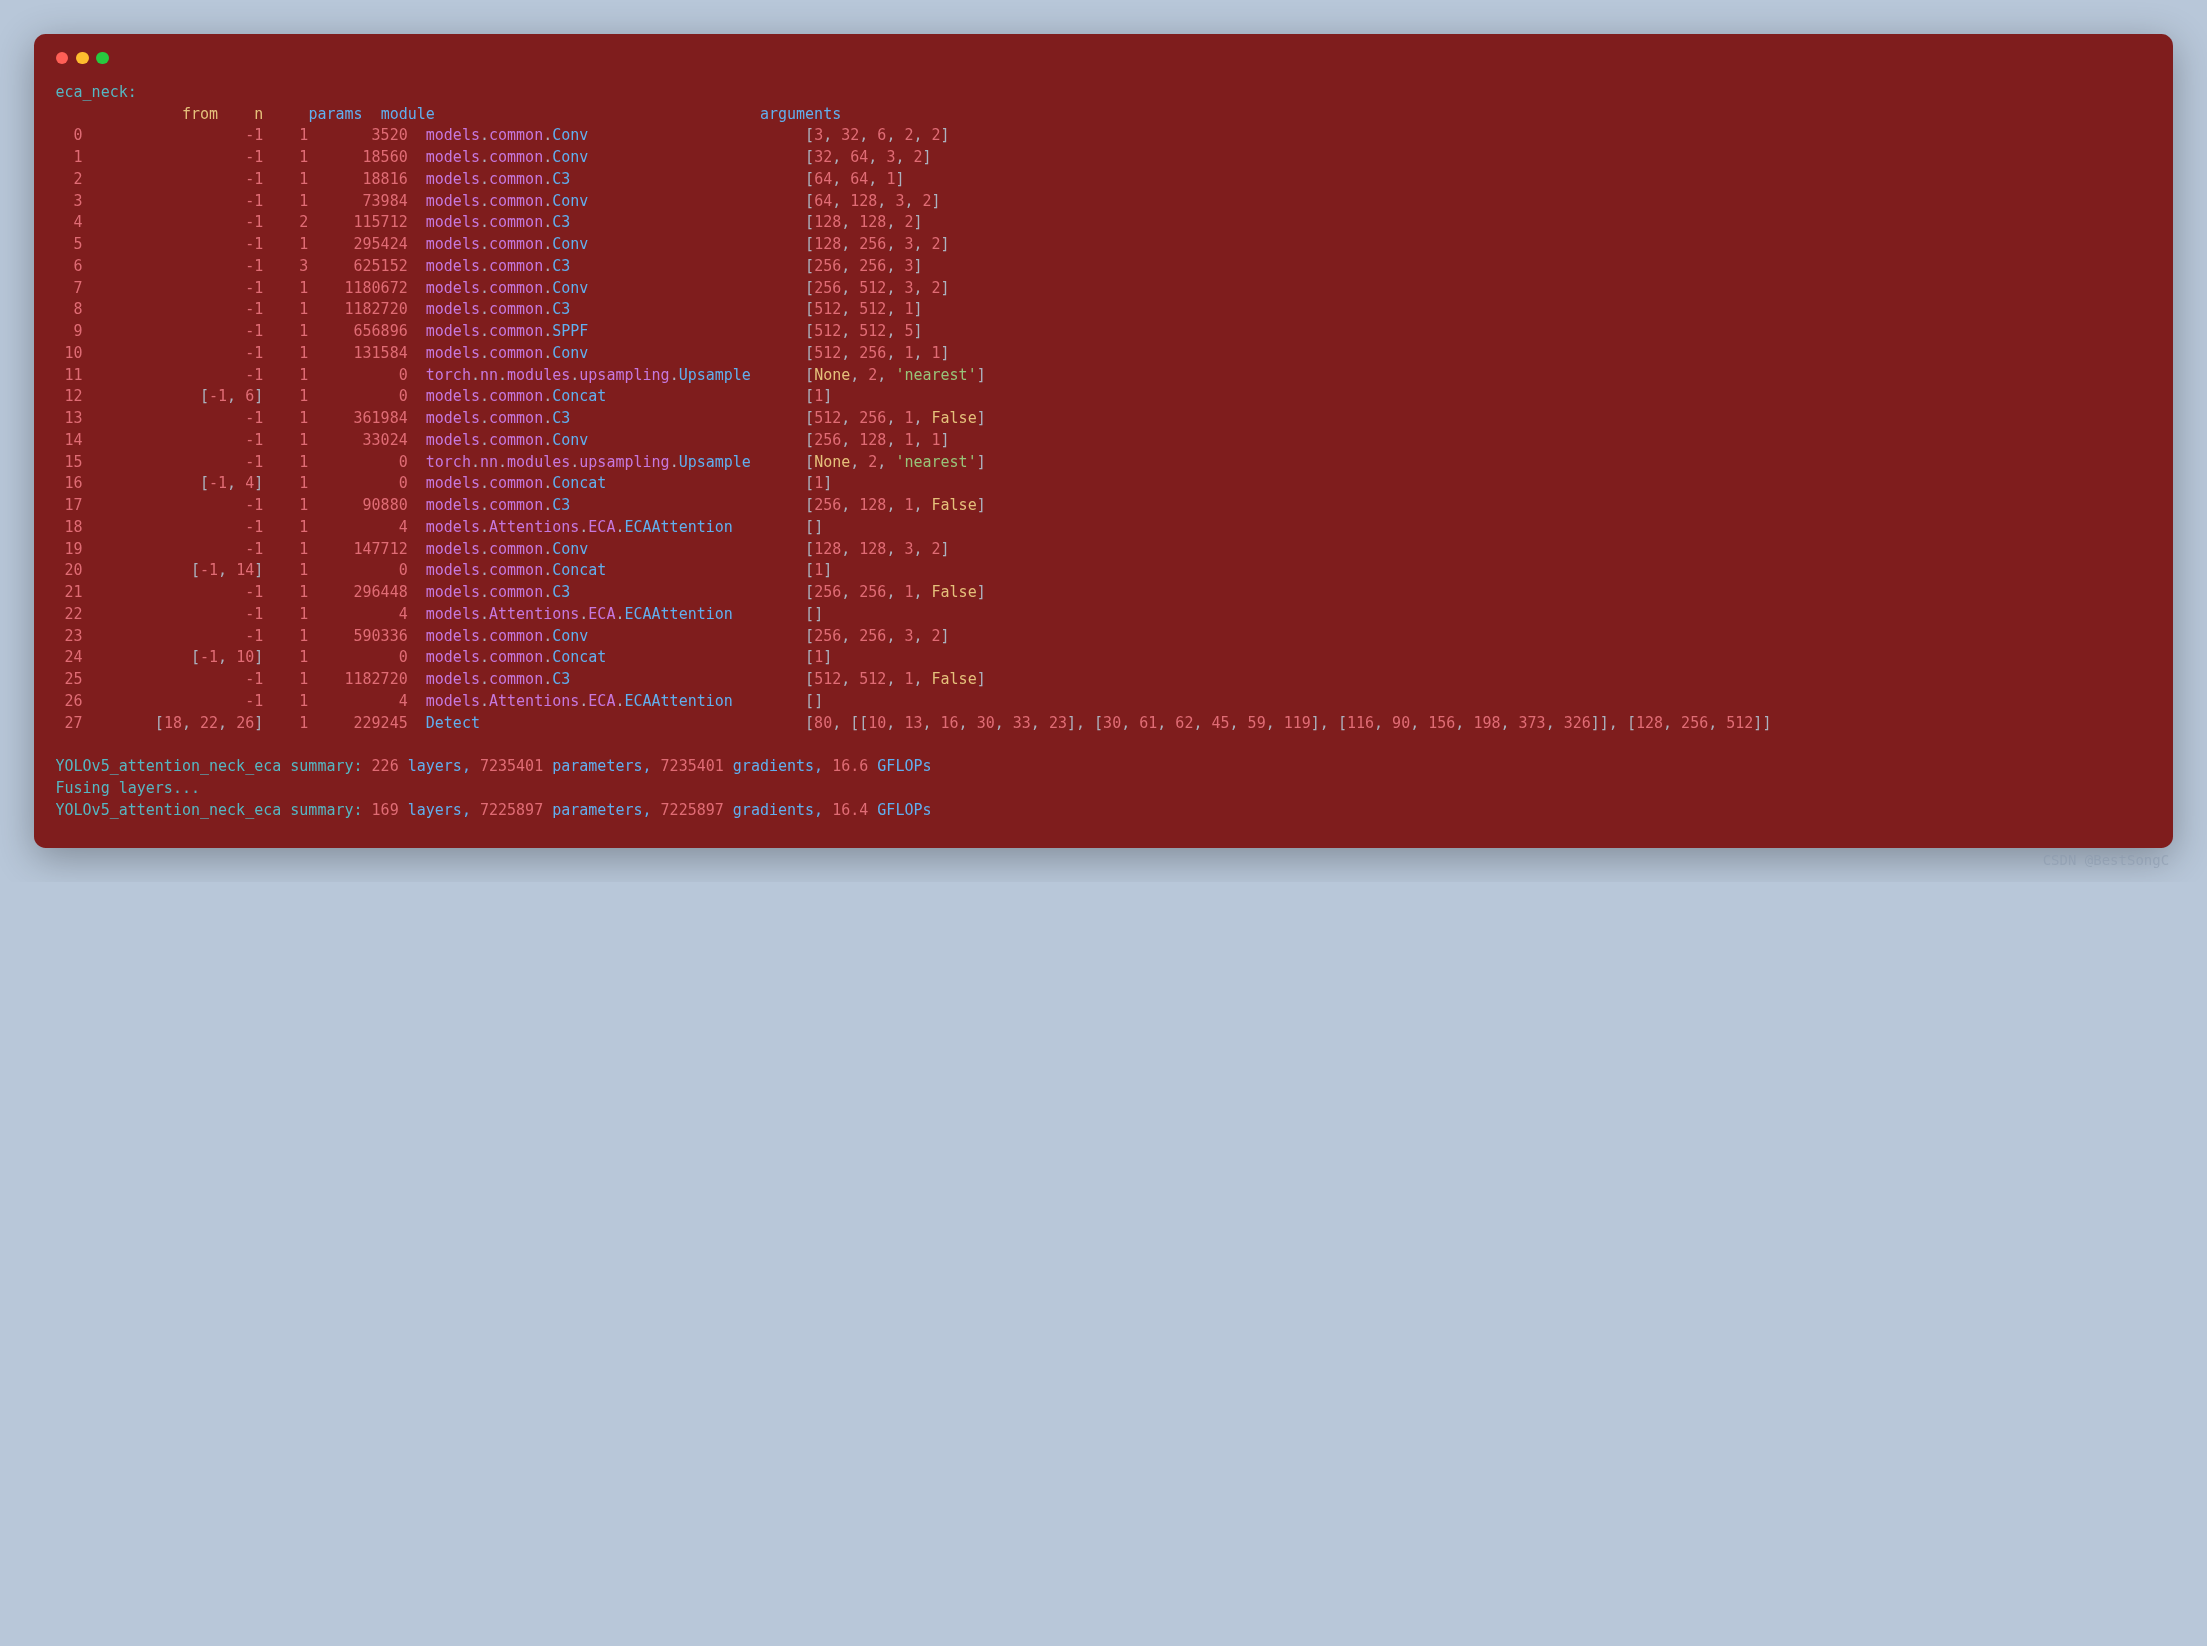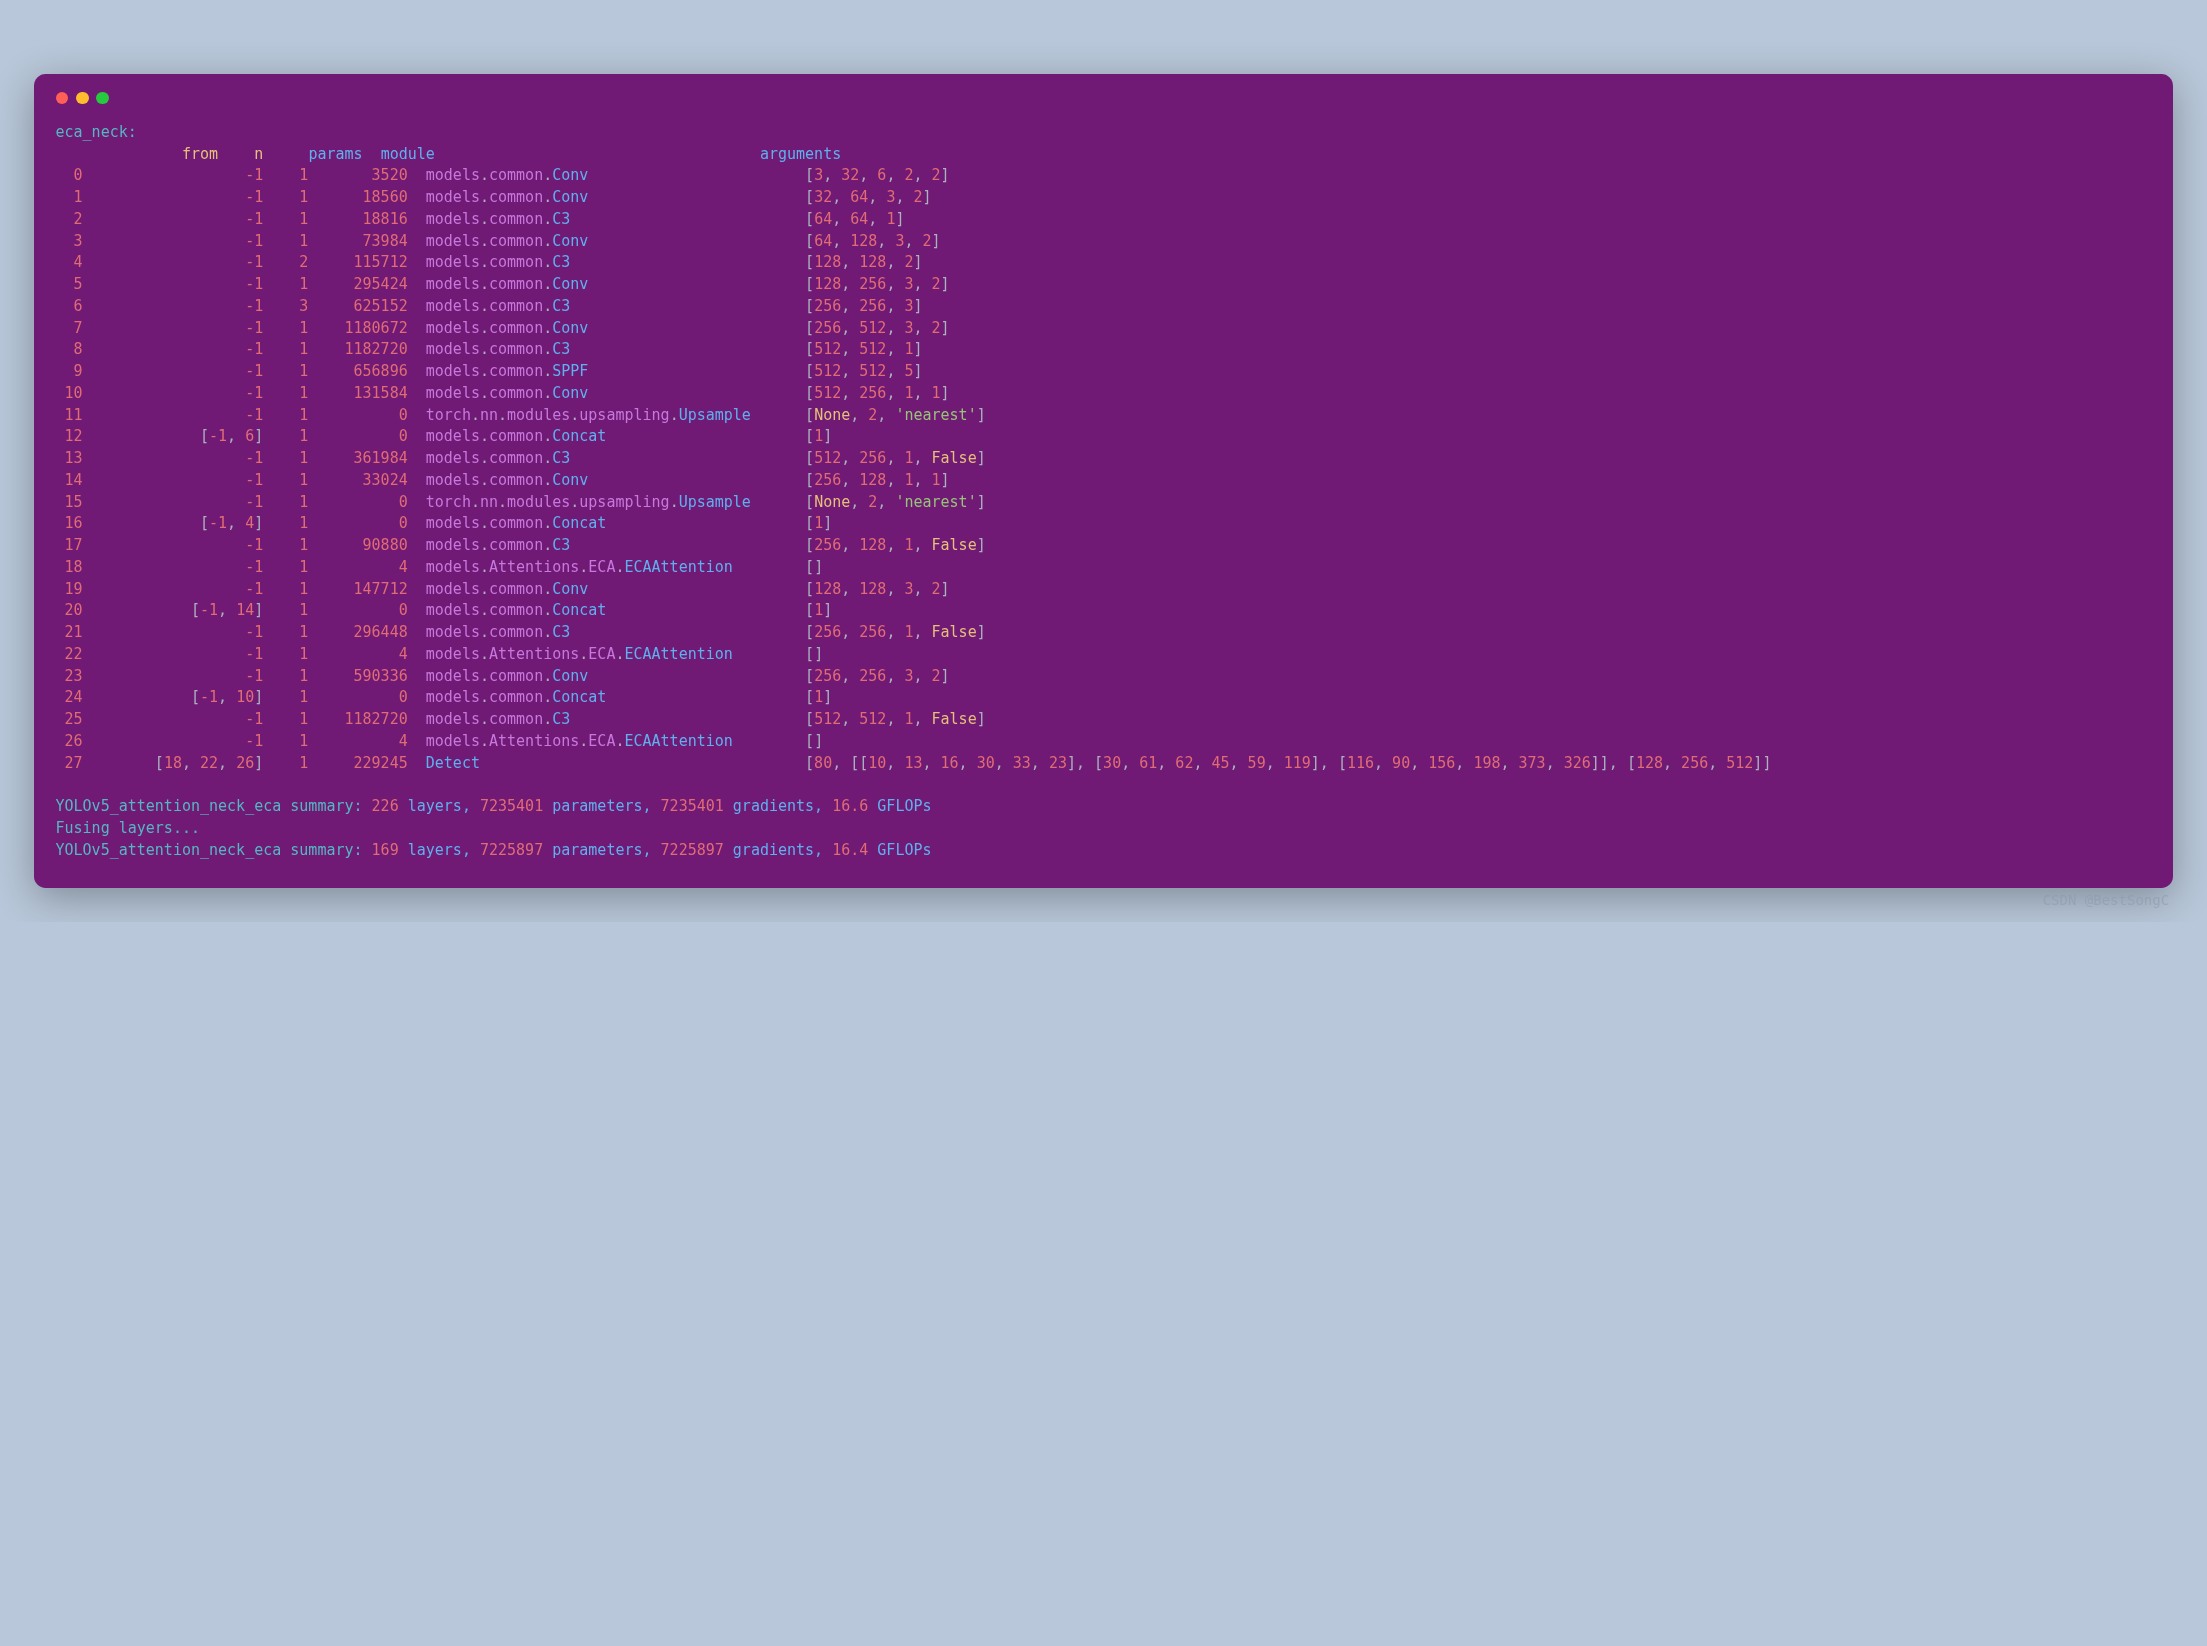--- a/index.html
+++ b/index.html
@@ -4,26 +4,25 @@
   <style>
     * { margin: 0; padding: 0; box-sizing: border-box; }
     body {
       background: #b8c7d9;
       padding: 34px;
       font-family: 'Menlo', 'Monaco', 'Consolas', monospace;
       font-size: 15px;
       line-height: 1.45;
     }
     .terminal {
-      background: #701a75;
+      background: #7f1d1d;
       border-radius: 11.7px;
       padding: 17.6px 21.5px 27px 21.5px;
       position: relative;
       box-shadow: 0 9.8px 39px rgba(0,0,0,0.3);
-      margin-top: 40px;
     }
     .titlebar {
       display: flex;
       gap: 7.8px;
       margin-bottom: 17.6px;
     }
     .dot {
       width: 12.7px;
       height: 12.7px;
       border-radius: 50%;

